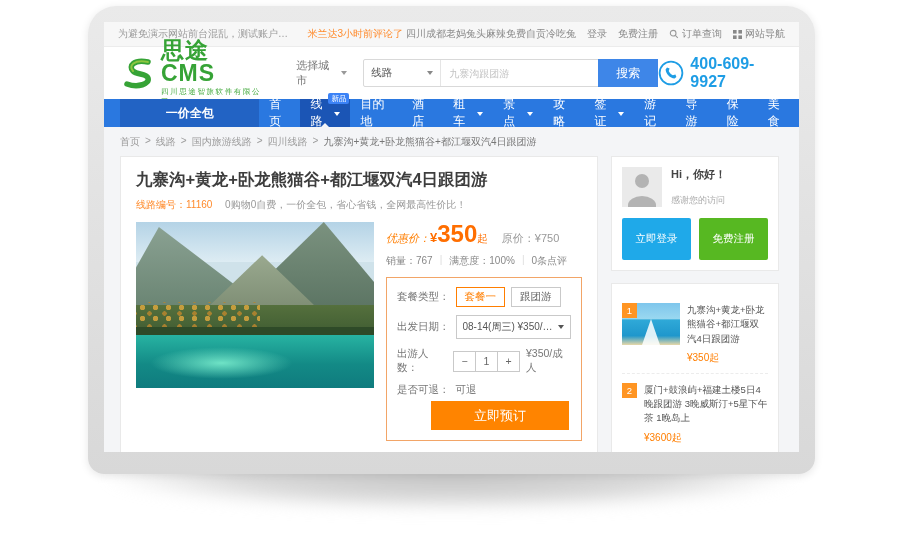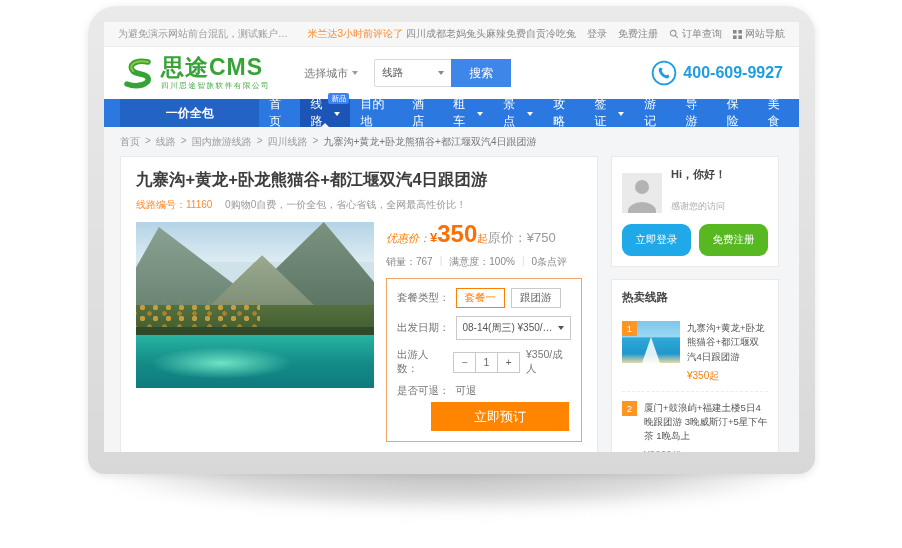--- a/index.html
+++ b/index.html
@@ -72,21 +72,21 @@
   .lake{position:absolute;bottom:0;left:0;right:0;height:32%;background:linear-gradient(180deg,#27b3a2,#138a86 55%,#0f7b7e);}
   .lake:before{content:"";position:absolute;left:6%;top:22%;width:60%;height:62%;
                background:radial-gradient(ellipse,#6fe3c6,rgba(111,227,198,0) 70%);}
   
   .pinfo{flex:1;min-width:0;}
   .price-row{display:flex;align-items:baseline;}
   .plabel{color:#ff7e00;font-size:11px;font-style:italic;}
   .pcur{color:#ff6e00;font-size:13px;font-weight:bold;}
   .pval{color:#ff6e00;font-size:24px;font-weight:bold;line-height:1;}
   .psuf{color:#ff6e00;font-size:10.5px;}
-  .porig{color:#999;font-size:13px;}
+  .porig{color:#999;margin-left:14px;font-size:11px;}
   .stats{margin-top:8px;color:#888;font-size:10px;display:flex;gap:7px;}
   .stats .sep{color:#ddd;}
   .book{border:1px solid #f2a567;margin-top:9px;padding:9px 10px 10px;}
   .brow{display:flex;align-items:center;margin-bottom:8px;color:#777;font-size:10.5px;gap:6px;}
   .opt{border:1px solid #c9c9c9;color:#666;padding:2px 8px;background:#fff;font-size:10.5px;cursor:pointer;}
   .opt.on{border-color:#ff7e00;color:#ff7e00;}
   .dsel{flex:1;border:1px solid #c9c9c9;height:22px;display:flex;align-items:center;justify-content:space-between;
         padding:0 6px;color:#555;background:#fff;font-size:10px;cursor:pointer;min-width:0;}
   .dsel span{overflow:hidden;text-overflow:ellipsis;white-space:nowrap;}
   .dsel .arr{flex:none;width:0;height:0;border-left:3.5px solid transparent;border-right:3.5px solid transparent;border-top:4px solid #555;margin-left:4px;}
@@ -99,23 +99,23 @@
   .drow{display:flex;align-items:center;margin-top:7px;gap:6px;flex-wrap:nowrap;}
   .dlabel{color:#888;width:60px;flex:none;}
   
   .side{width:168px;flex:none;}
   .card{background:#fff;border:1px solid #e9e9e9;padding:10px;box-sizing:border-box;}
   .lrow{display:flex;gap:9px;align-items:flex-end;}
   .avatar{width:40px;height:40px;background:#eaeaea;position:relative;overflow:hidden;flex:none;}
   .avatar:before{content:"";position:absolute;top:7px;left:13px;width:14px;height:14px;border-radius:50%;background:#b3b3b3;}
   .avatar:after{content:"";position:absolute;bottom:-7px;left:6px;width:28px;height:18px;border-radius:50% 50% 0 0;background:#b3b3b3;}
   .greet{font-size:11px;font-weight:bold;color:#444;}
-  .wel{font-size:9px;color:#aaa;margin-top:18px;}
+  .wel{font-size:9px;color:#aaa;margin-top:12px;}
   .btns{display:flex;gap:8px;margin-top:11px;}
-  .blogin,.breg{flex:1;height:32px;border:none;border-radius:9px;color:#fff;font-size:10.5px;cursor:pointer;font-family:inherit;}
+  .blogin,.breg{flex:1;height:42px;border:none;border-radius:2px;color:#fff;font-size:10.5px;cursor:pointer;font-family:inherit;}
   .blogin{background:#1fa9e9;}
   .breg{background:#57b822;}
   .hot{margin-top:12px;}
   .htitle{font-size:11.5px;font-weight:bold;color:#444;padding-bottom:7px;}
   .hitem{display:flex;gap:7px;padding:9px 0 8px;border-top:1px dashed #ececec;cursor:pointer;}
   .rank{width:15px;height:15px;background:#ff9523;color:#fff;font-size:9.5px;display:flex;align-items:center;justify-content:center;flex:none;}
   .hthumb{width:58px;height:42px;position:relative;flex:none;overflow:hidden;
           background:linear-gradient(180deg,#7ec6ec 0%,#9ad8f0 38%,#2fa9d8 40%,#1f97cc 78%,#e8d8a8 100%);}
   .hthumb:after{content:"";position:absolute;bottom:0;left:50%;margin-left:-9px;width:0;height:0;
                 border-left:9px solid transparent;border-right:9px solid transparent;border-bottom:26px solid rgba(255,255,255,.85);}
@@ -178,20 +178,21 @@
         </div>
         <div class="city">
           <span>选择城市</span>
           <i class="chev-gray"></i>
         </div>
         <div class="searchbox">
           <div class="sel">
             <span>线路</span>
             <i class="chev-gray"></i>
           </div>
+          <input placeholder="九寨沟跟团游" style="">
           <button class="sbtn">搜索</button>
         </div>
         <div class="phone">
           <span>
             <svg width="26" height="26" viewBox="0 0 26 26">
               <circle cx="13" cy="13" r="11.4" fill="none" stroke="#1e9de5" stroke-width="1.8"></circle>
               <path d="M9 7.6 l2.6 1 -0.9 2.5 c0.8 1.9 2.3 3.4 4.2 4.2 l2.5 -0.9 1 2.6 -1.8 1.4 c-4.7 -0.4 -8.6 -4.3 -9 -9 z" fill="#1e9de5"></path>
             </svg>
           </span>
           <span>400-609-9927</span>
@@ -329,21 +330,20 @@
                   <div class="wel">感谢您的访问</div>
                 </div>
               </div>
               <div class="btns">
                 <button class="blogin">立即登录</button>
                 <button class="breg">免费注册</button>
               </div>
             </div>
 
             <div class="card hot">
-              <div class="htitle">热卖线路</div>
 
               <div class="hitem" style="border-top:none;">
                 <div class="hthumb">
                   <span class="rank">1</span>
                 </div>
                 <div class="hinfo">
                   <div class="htext">九寨沟+黄龙+卧龙熊猫谷+都江堰双汽4日跟团游</div>
                   <div class="hprice">¥350起</div>
                 </div>
               </div>

